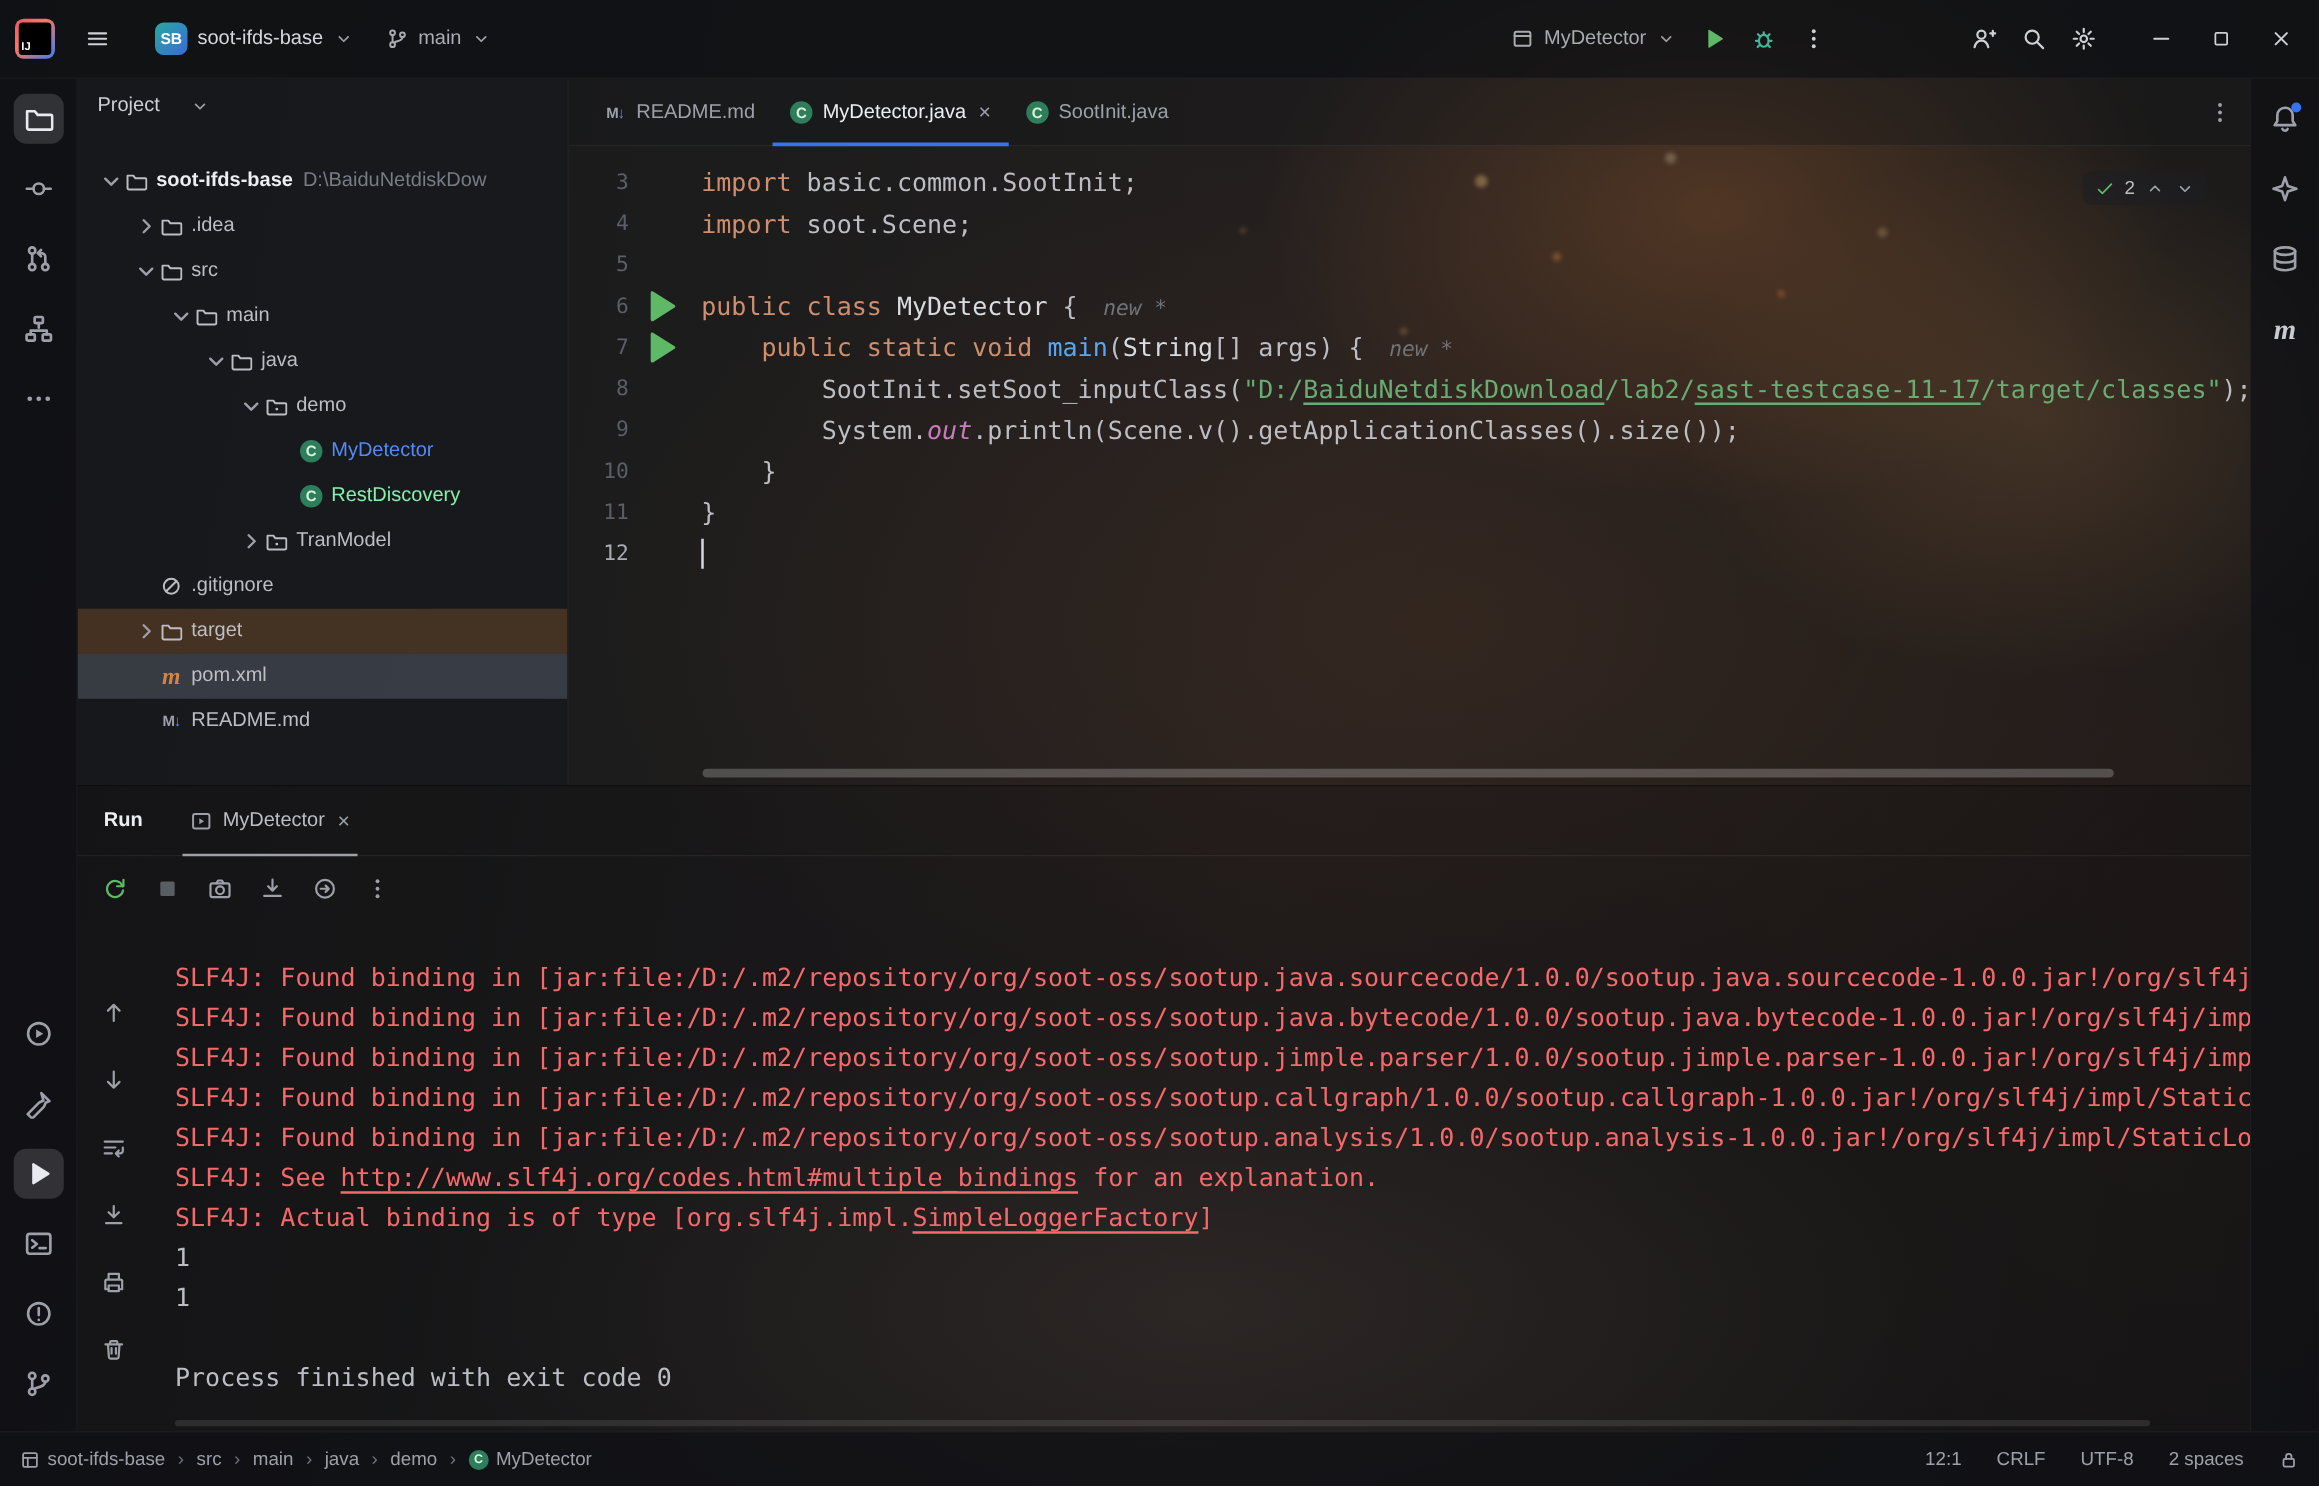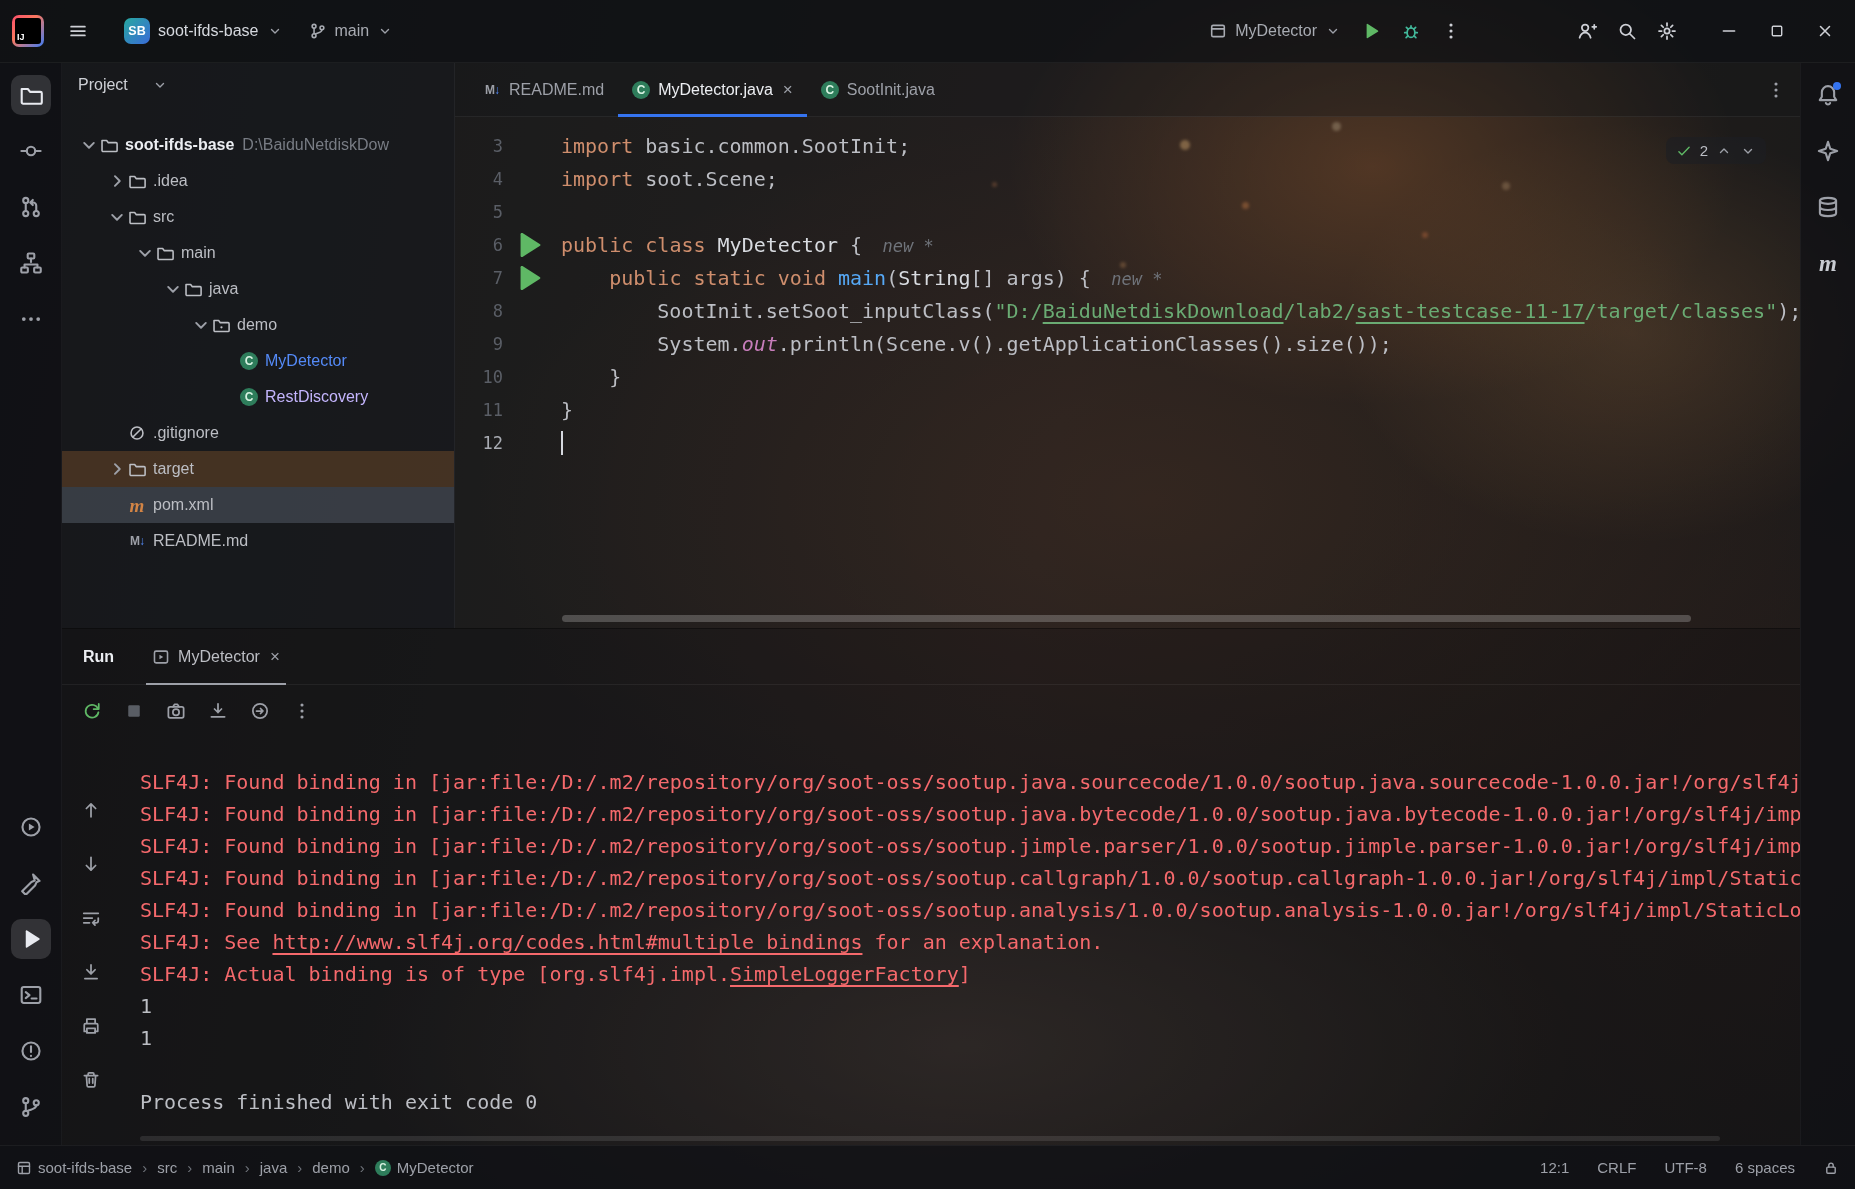--- a/index.html
+++ b/index.html
@@ -448,21 +448,35 @@
                   <span class="ic ic18">
                     <span class="clsb">C</span>
                   </span>
                   <span class="tlabel" style="color: rgb(84, 138, 247);">MyDetector</span>
                 </div>
                 <div class="trow" style="padding-left: 156px;">
                   <span class="chev"></span>
                   <span class="ic ic18">
                     <span class="clsb">C</span>
                   </span>
-                  <span class="tlabel" style="color: #c4b5fd;">RestDiscovery</span>
+                  <span class="tlabel" style="color: #86efac;">RestDiscovery</span>
+                </div>
+                <div class="trow" style="padding-left: 128px;">
+                  <span class="chev">
+                    <svg viewBox="0 0 16 16" fill="none" stroke="currentColor" stroke-width="1.4" stroke-linecap="round" stroke-linejoin="round">
+                      <path d="M6.5 4.5 10 8l-3.5 3.5"></path>
+                    </svg>
+                  </span>
+                  <span class="ic ic18">
+                    <svg viewBox="0 0 16 16" fill="none" stroke="currentColor" stroke-width="1.4" stroke-linecap="round" stroke-linejoin="round">
+                      <path d="M1.8 4h4.1l1.5 1.9h6.9a.9.9 0 0 1 .9.9v6a1 1 0 0 1-1 1H2.8a1 1 0 0 1-1-1z"></path>
+                      <circle cx="8.4" cy="10" r="1" fill="currentColor" stroke="none"></circle>
+                    </svg>
+                  </span>
+                  <span class="tlabel">TranModel</span>
                 </div>
                 <div class="trow" style="padding-left: 44px;">
                   <span class="chev"></span>
                   <span class="ic ic18">
                     <svg viewBox="0 0 16 16" fill="none" stroke="currentColor" stroke-width="1.4" stroke-linecap="round" stroke-linejoin="round">
                       <circle cx="8" cy="8" r="5.3"></circle>
                       <path d="M4.4 11.6 11.6 4.4"></path>
                     </svg>
                   </span>
                   <span class="tlabel">.gitignore</span>
@@ -804,21 +818,21 @@
             <span class="ic ic16">
               <span class="clsb">C</span>
             </span>
             <span>MyDetector</span>
           </span>
         </div>
       <div class="status-right" id="status-right">
           <button class="sb-item">12:1</button>
           <button class="sb-item">CRLF</button>
           <button class="sb-item">UTF-8</button>
-          <button class="sb-item">6 spaces</button>
+          <button class="sb-item">2 spaces</button>
           <button class="sb-item">
             <span class="ic ic16">
               <svg viewBox="0 0 16 16" fill="none" stroke="currentColor" stroke-width="1.4" stroke-linecap="round" stroke-linejoin="round">
                 <rect x="3.8" y="7.1" width="8.4" height="6.1" rx="1"></rect>
                 <path d="M5.8 7.1V5.3a2.2 2.2 0 0 1 4.4 0v1.8"></path>
               </svg>
             </span>
           </button>
         </div>
     </footer>

